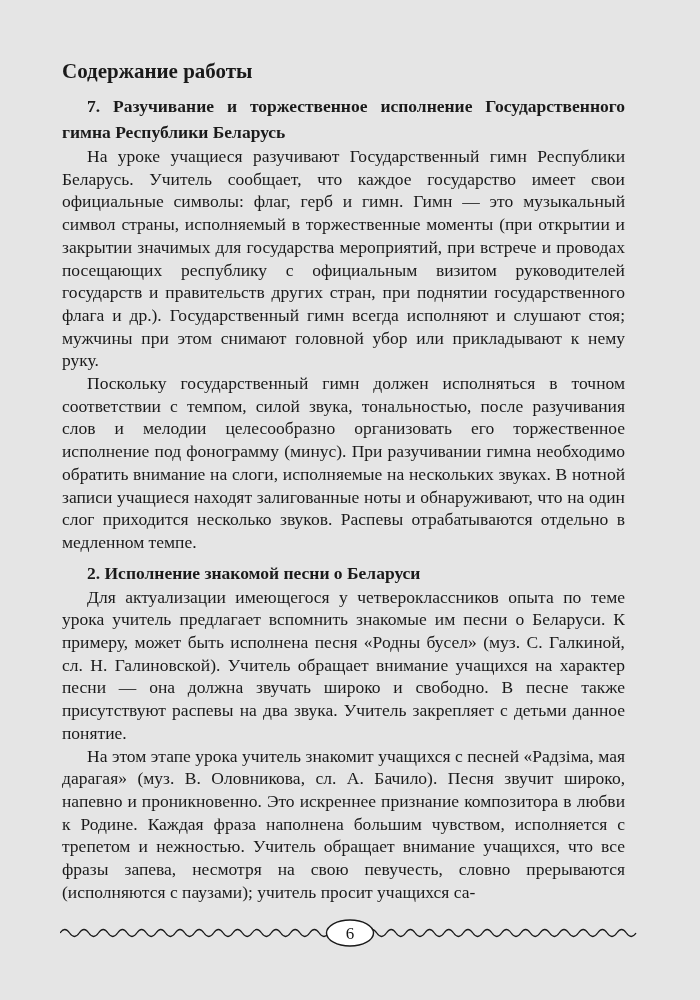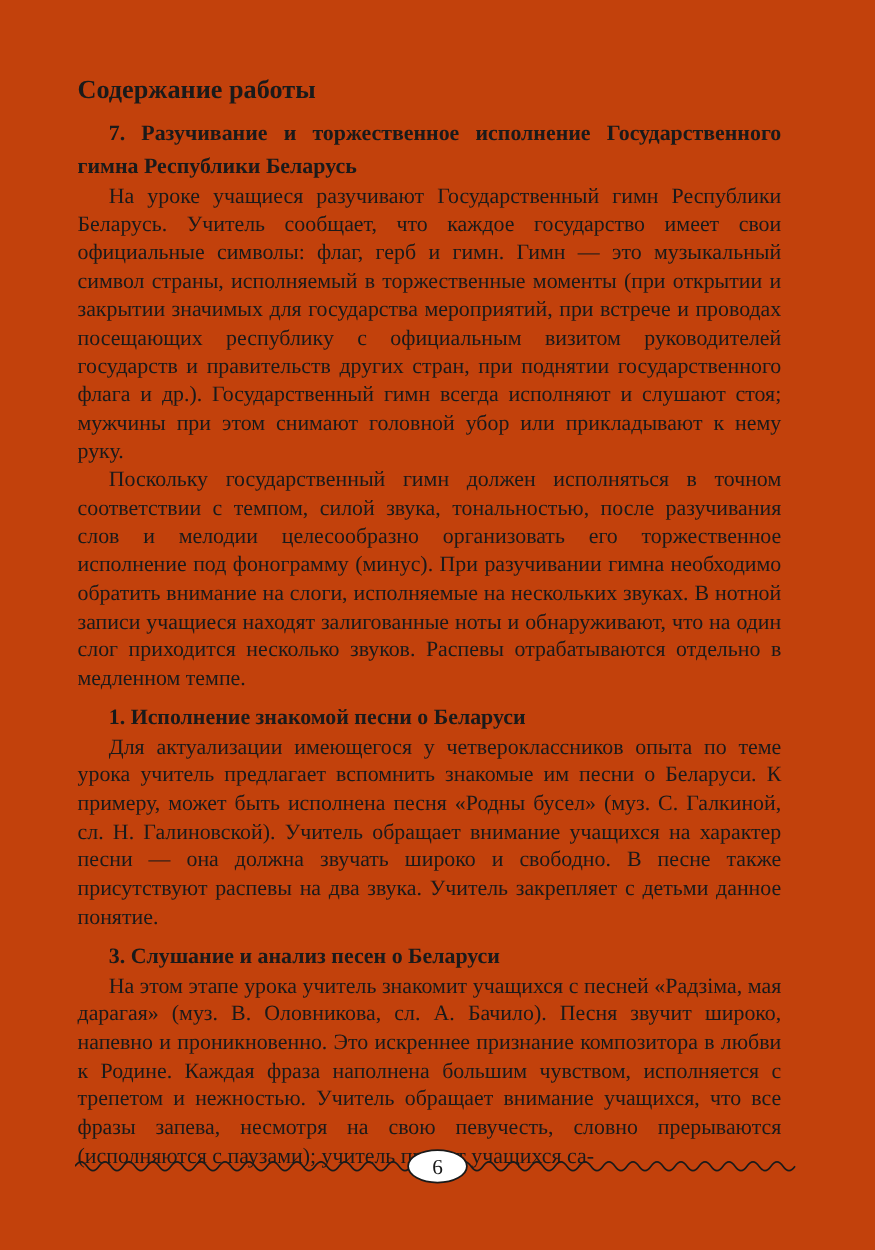--- a/index.html
+++ b/index.html
@@ -11,21 +11,21 @@
     height: 1000px;
     background: #ffffff;
     font-family: "Liberation Serif", "DejaVu Serif", serif;
     color: #1a1a1a;
     overflow: hidden;
   }
   .page {
     position: relative;
     width: 700px;
     height: 1000px;
-    background: #c2410c;
+    background: #e5e5e5;
   }
   .content {
     position: absolute;
     left: 62px;
     top: 58px;
     width: 563px;
   }
   .doc-title {
     font-size: 21px;
     font-weight: bold;
@@ -72,26 +72,25 @@
 
     <h1 class="doc-title">Содержание работы</h1>
 
     <div>
       <h2 class="section-heading">7. Разучивание и торжественное исполнение Государственного гимна Республики Беларусь</h2>
       <p class="para">На уроке учащиеся разучивают Государственный гимн Республики Беларусь. Учитель сообщает, что каждое государство имеет свои официальные символы: флаг, герб и гимн. Гимн — это музыкальный символ страны, исполняемый в торжественные моменты (при открытии и закрытии значимых для государства мероприятий, при встрече и проводах посещающих республику с официальным визитом руководителей государств и правительств других стран, при поднятии государственного флага и др.). Государственный гимн всегда исполняют и слушают стоя; мужчины при этом снимают головной убор или прикладывают к нему руку.</p>
       <p class="para">Поскольку государственный гимн должен исполняться в точном соответствии с темпом, силой звука, тональностью, после разучивания слов и мелодии целесообразно организовать его торжественное исполнение под фонограмму (минус). При разучивании гимна необходимо обратить внимание на слоги, исполняемые на нескольких звуках. В нотной записи учащиеся находят залигованные ноты и обнаруживают, что на один слог приходится несколько звуков. Распевы отрабатываются отдельно в медленном темпе.</p>
     </div>
 
     <div>
-      <h2 class="section-heading">1. Исполнение знакомой песни о Беларуси</h2>
+      <h2 class="section-heading">2. Исполнение знакомой песни о Беларуси</h2>
       <p class="para">Для актуализации имеющегося у четвероклассников опыта по теме урока учитель предлагает вспомнить знакомые им песни о Беларуси. К примеру, может быть исполнена песня «Родны бусел» (муз. С. Галкиной, сл. Н. Галиновской). Учитель обращает внимание учащихся на характер песни — она должна звучать широко и свободно. В песне также присутствуют распевы на два звука. Учитель закрепляет с детьми данное понятие.</p>
     </div>
 
     <div>
-      <h2 class="section-heading">3. Слушание и анализ песен о Беларуси</h2>
       <p class="para">На этом этапе урока учитель знакомит учащихся с песней «Радзіма, мая дарагая» (муз. В. Оловникова, сл. А. Бачило). Песня звучит широко, напевно и проникновенно. Это искреннее признание композитора в любви к Родине. Каждая фраза наполнена большим чувством, исполняется с трепетом и нежностью. Учитель обращает внимание учащихся, что все фразы запева, несмотря на свою певучесть, словно прерываются (исполняются с паузами); учитель просит учащихся са-</p>
     </div>
 
   </div>
 
   <div class="footer">
     <svg width="580" height="32" viewBox="0 0 580 32">
       <path d="M0 16 q4.8 -7 9.6 0 t9.6 0 t9.6 0 t9.6 0 t9.6 0 t9.6 0 t9.6 0 t9.6 0 t9.6 0 t9.6 0 t9.6 0 t9.6 0 t9.6 0 t9.6 0 t9.6 0 t9.6 0 t9.6 0 t9.6 0 t9.6 0 t9.6 0 t9.6 0 t9.6 0 t9.6 0 t9.6 0 t9.6 0 t9.6 0 t9.6 0 t9.6 0 t9.6 0 t9.6 0 t9.6 0 t9.6 0 t9.6 0 t9.6 0 t9.6 0 t9.6 0 t9.6 0 t9.6 0 t9.6 0 t9.6 0 t9.6 0 t9.6 0 t9.6 0 t9.6 0 t9.6 0 t9.6 0 t9.6 0 t9.6 0 t9.6 0 t9.6 0 t9.6 0 t9.6 0 t9.6 0 t9.6 0 t9.6 0 t9.6 0 t9.6 0 t9.6 0 t9.6 0 t9.6 0" fill="none" stroke="#1a1a1a" stroke-width="1.3"></path>
       <ellipse cx="290" cy="16" rx="23.5" ry="13" fill="#ffffff" stroke="#1a1a1a" stroke-width="1.4"></ellipse>
       <text class="page-number-text" x="290" y="22" text-anchor="middle" fill="#1a1a1a">6</text>

